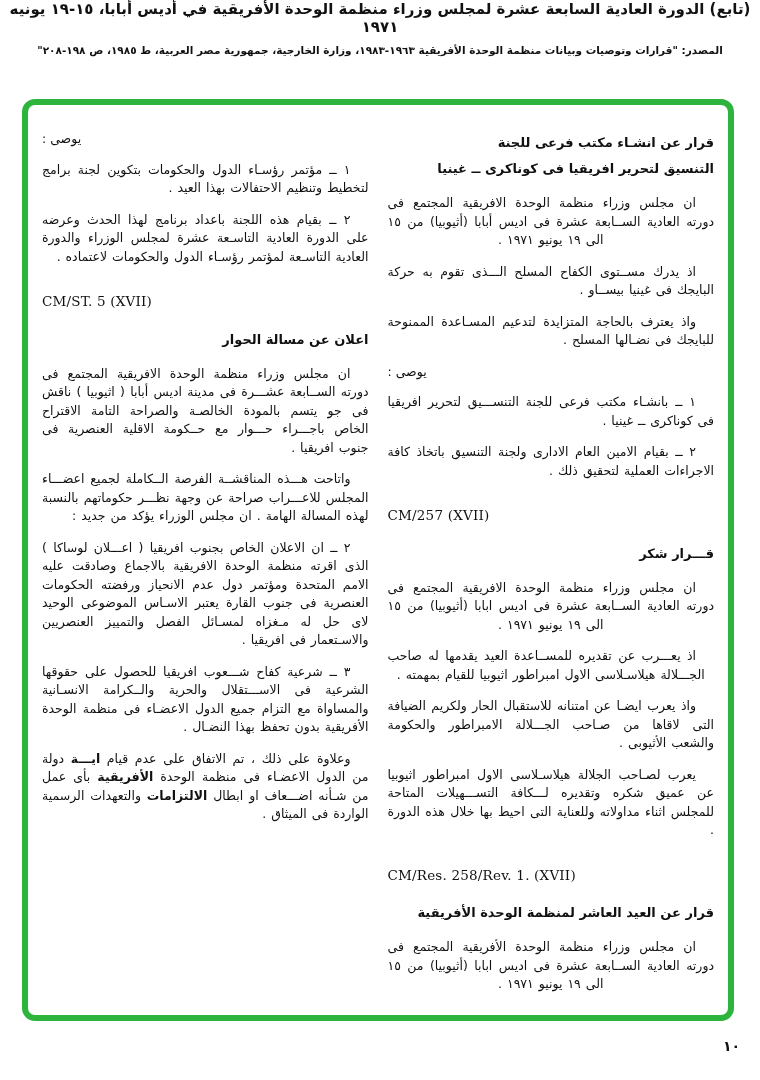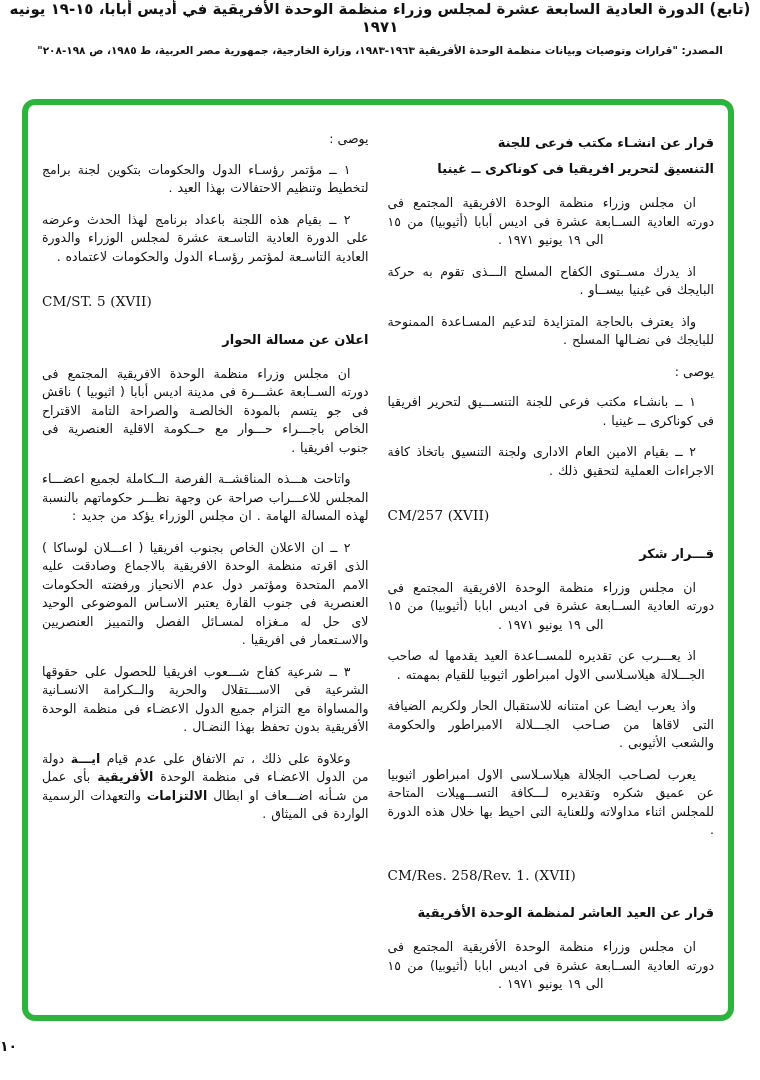--- a/index.html
+++ b/index.html
@@ -68,30 +68,30 @@
     white-space:pre-line;
     margin:0 0 12px 0;
   }
   .para,.item{
     text-align:justify;
     text-indent:18px;
     margin:0 0 13px 0;
     word-spacing:1px;
   }
   .label{
-    text-align:right;
+    text-align:left;
     margin:0 0 12px 0;
   }
   .center-last{ text-align-last:center; }
   
   .pageno{
     position:absolute;
     top:1038px;left:0;
     width:740px;
-    text-align:left;
+    text-align:right;
     font-size:14px;
     font-weight:bold;
     direction:rtl;
   }
 </style>
 </head>
 <body>
 
 <div class="header">
   <div class="line1">(تابع) الدورة العادية السابعة عشرة لمجلس وزراء منظمة الوحدة الأفريقية في أديس أبابا، ١٥-١٩ يونيه ١٩٧١</div>

